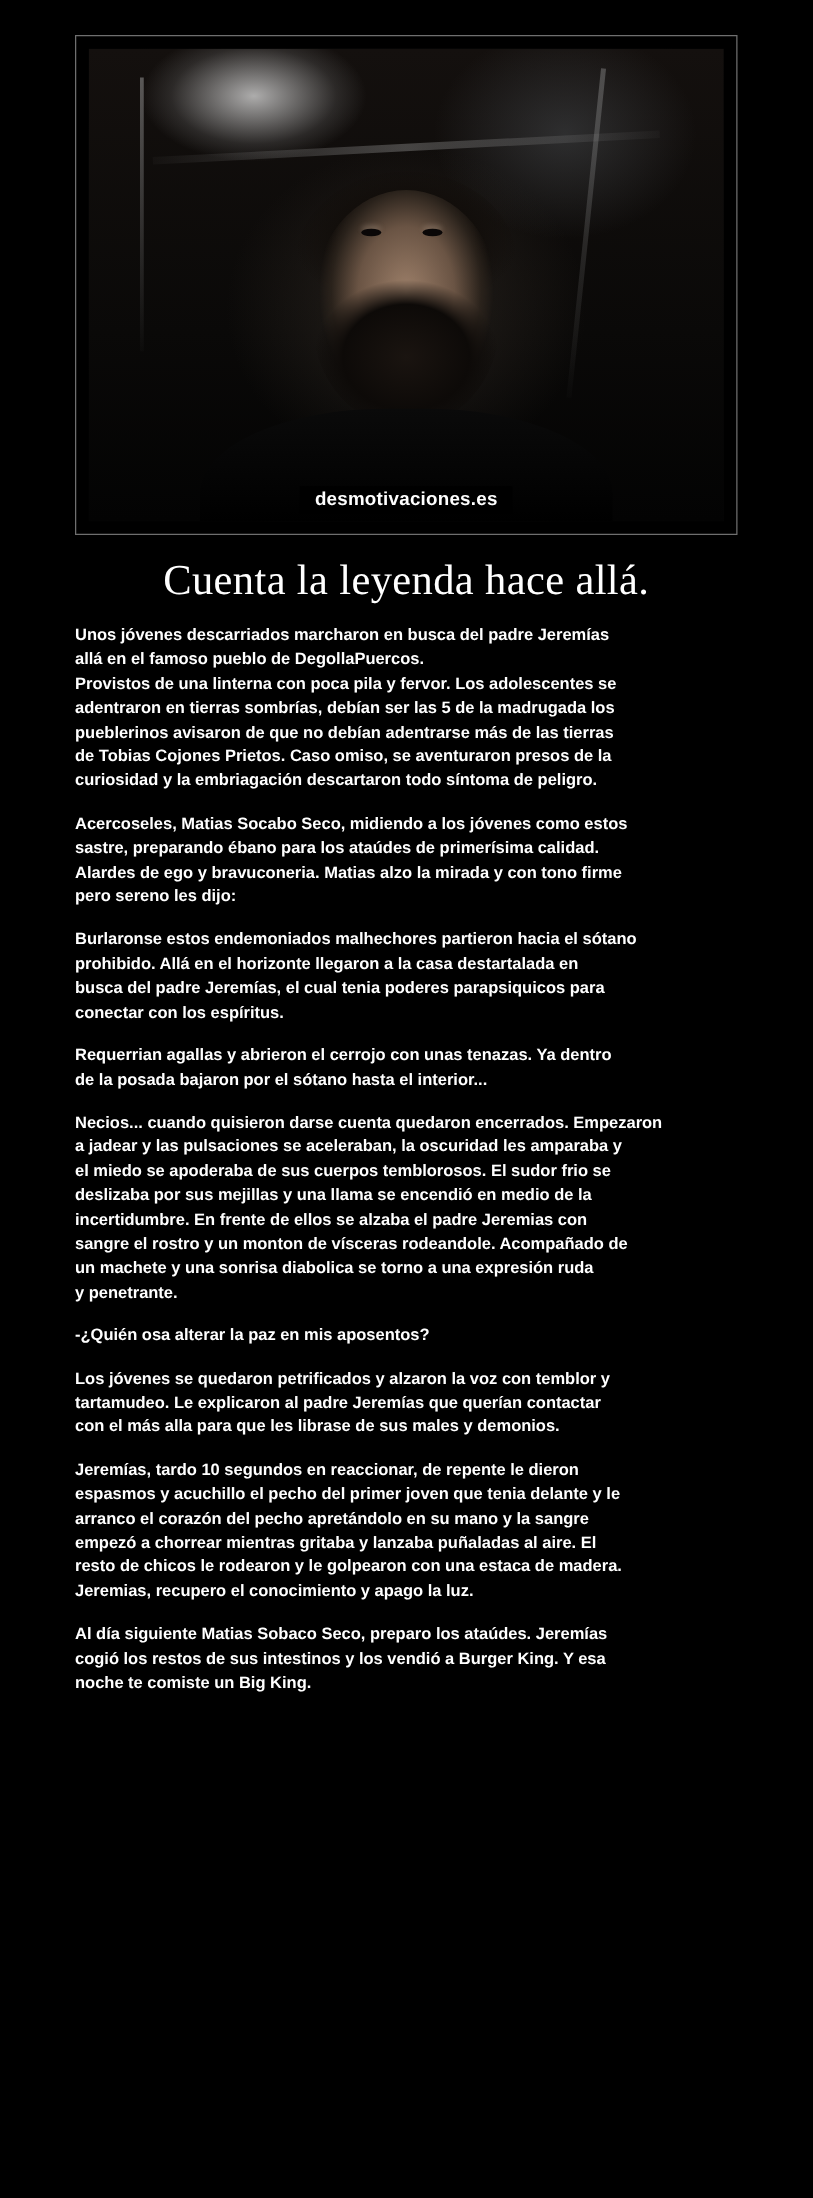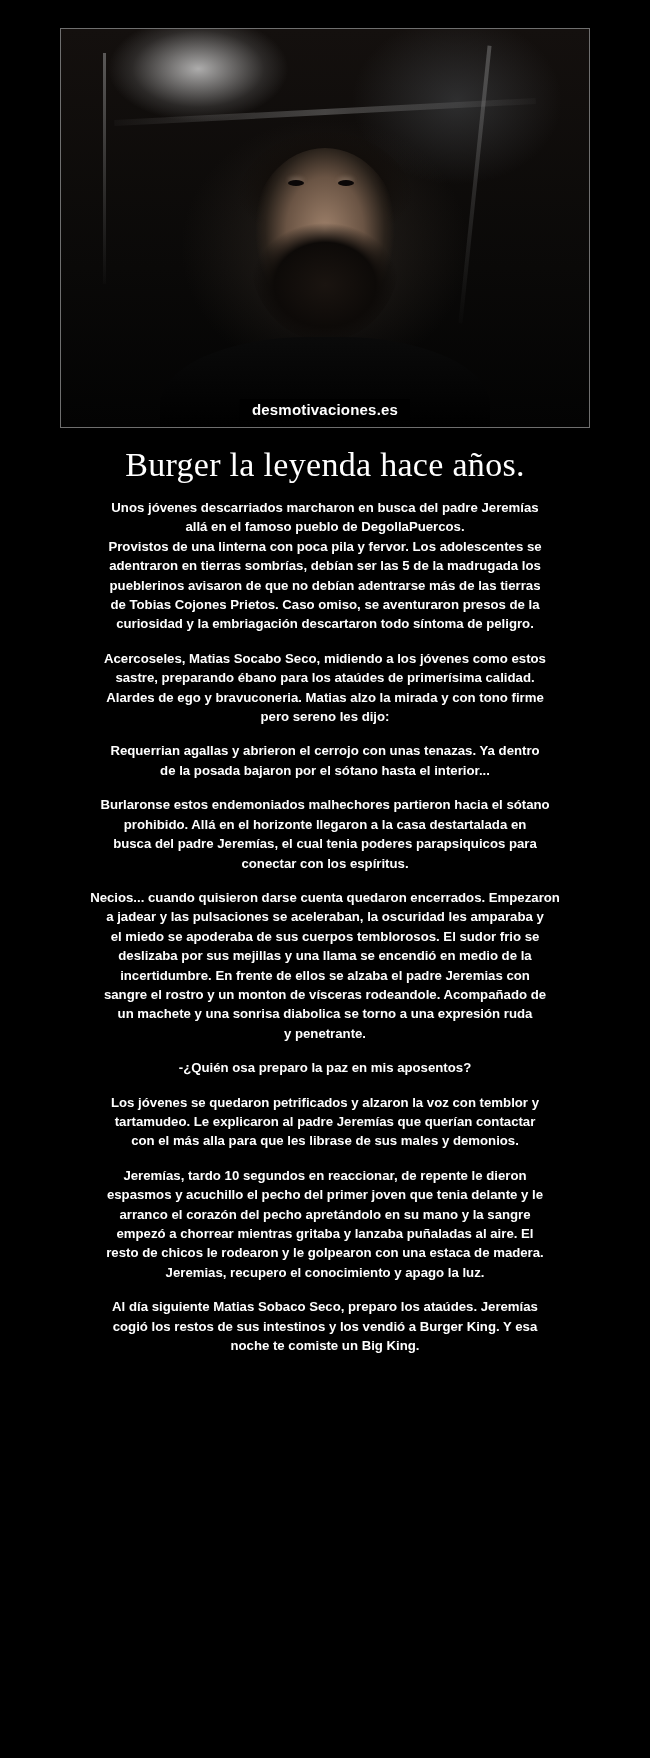--- a/index.html
+++ b/index.html
@@ -18,21 +18,21 @@
     box-sizing: border-box;
     padding: 0;
     background: #000000;
   }
   .image-frame {
     margin: 28px auto 0 auto;
     width: 530px;
     height: 400px;
     box-sizing: border-box;
     border: 1px solid #6f6f6f;
-    padding: 0;
+    padding: 10px;
     background: #000000;
     position: relative;
   }
   .image-inner {
     width: 100%;
     height: 100%;
     position: relative;
     overflow: hidden;
     background: radial-gradient(ellipse at 50% 42%, #2b2622 0%, #151311 45%, #050505 80%);
   }
@@ -145,21 +145,20 @@
     font-size: 34px;
     font-weight: normal;
     color: #ffffff;
     margin: 18px 0 14px 0;
     letter-spacing: 0.3px;
   }
   .body-text {
     width: 530px;
     margin: 0 auto;
     padding-bottom: 22px;
-    text-align: center;
     font-family: "Liberation Sans", sans-serif;
     font-size: 13.2px;
     line-height: 1.47;
     color: #ffffff;
     font-weight: bold;
   }
   .para {
     margin: 0 0 15px 0;
     white-space: pre-line;
   }
@@ -179,49 +178,49 @@
       <div class="hair"></div>
       <div class="face"></div>
       <div class="beard"></div>
       <div class="eye left"></div>
       <div class="eye right"></div>
       <div class="shoulders"></div>
       <div class="watermark">desmotivaciones.es</div>
     </div>
   </div>
 
-  <h1 class="title">Burger la leyenda hace años.</h1>
+  <h1 class="title">Cuenta la leyenda hace allá.</h1>
 
   <div class="body-text">
     <p class="para">Unos jóvenes descarriados marcharon en busca del padre Jeremías
 allá en el famoso pueblo de DegollaPuercos.
 Provistos de una linterna con poca pila y fervor. Los adolescentes se
 adentraron en tierras sombrías, debían ser las 5 de la madrugada los
 pueblerinos avisaron de que no debían adentrarse más de las tierras
 de Tobias Cojones Prietos. Caso omiso, se aventuraron presos de la
 curiosidad y la embriagación descartaron todo síntoma de peligro.</p>
     <p class="para">Acercoseles, Matias Socabo Seco, midiendo a los jóvenes como estos
 sastre, preparando ébano para los ataúdes de primerísima calidad.
 Alardes de ego y bravuconeria. Matias alzo la mirada y con tono firme
 pero sereno les dijo:</p>
-    <p class="para">Requerrian agallas y abrieron el cerrojo con unas tenazas. Ya dentro
-de la posada bajaron por el sótano hasta el interior...</p>
     <p class="para">Burlaronse estos endemoniados malhechores partieron hacia el sótano
 prohibido. Allá en el horizonte llegaron a la casa destartalada en
 busca del padre Jeremías, el cual tenia poderes parapsiquicos para
 conectar con los espíritus.</p>
+    <p class="para">Requerrian agallas y abrieron el cerrojo con unas tenazas. Ya dentro
+de la posada bajaron por el sótano hasta el interior...</p>
     <p class="para">Necios... cuando quisieron darse cuenta quedaron encerrados. Empezaron
 a jadear y las pulsaciones se aceleraban, la oscuridad les amparaba y
 el miedo se apoderaba de sus cuerpos temblorosos. El sudor frio se
 deslizaba por sus mejillas y una llama se encendió en medio de la
 incertidumbre. En frente de ellos se alzaba el padre Jeremias con
 sangre el rostro y un monton de vísceras rodeandole. Acompañado de
 un machete y  una sonrisa diabolica se torno a una expresión ruda
 y penetrante.</p>
-    <p class="para">-¿Quién osa preparo la paz en mis aposentos?</p>
+    <p class="para">-¿Quién osa alterar la paz en mis aposentos?</p>
     <p class="para">Los jóvenes se quedaron petrificados y alzaron la voz con temblor y
 tartamudeo. Le explicaron al padre Jeremías que querían contactar
 con el más alla para que les librase de sus males y demonios.</p>
     <p class="para">Jeremías, tardo 10 segundos en reaccionar, de repente le dieron
 espasmos y acuchillo el pecho del primer joven que tenia delante y le
 arranco el corazón del pecho apretándolo en su mano y la sangre
 empezó a chorrear mientras gritaba y lanzaba puñaladas al aire. El
 resto de chicos le rodearon y le golpearon con una estaca de madera.
 Jeremias, recupero el conocimiento y apago la luz.</p>
     <p class="para">Al día siguiente Matias Sobaco Seco, preparo los ataúdes. Jeremías

